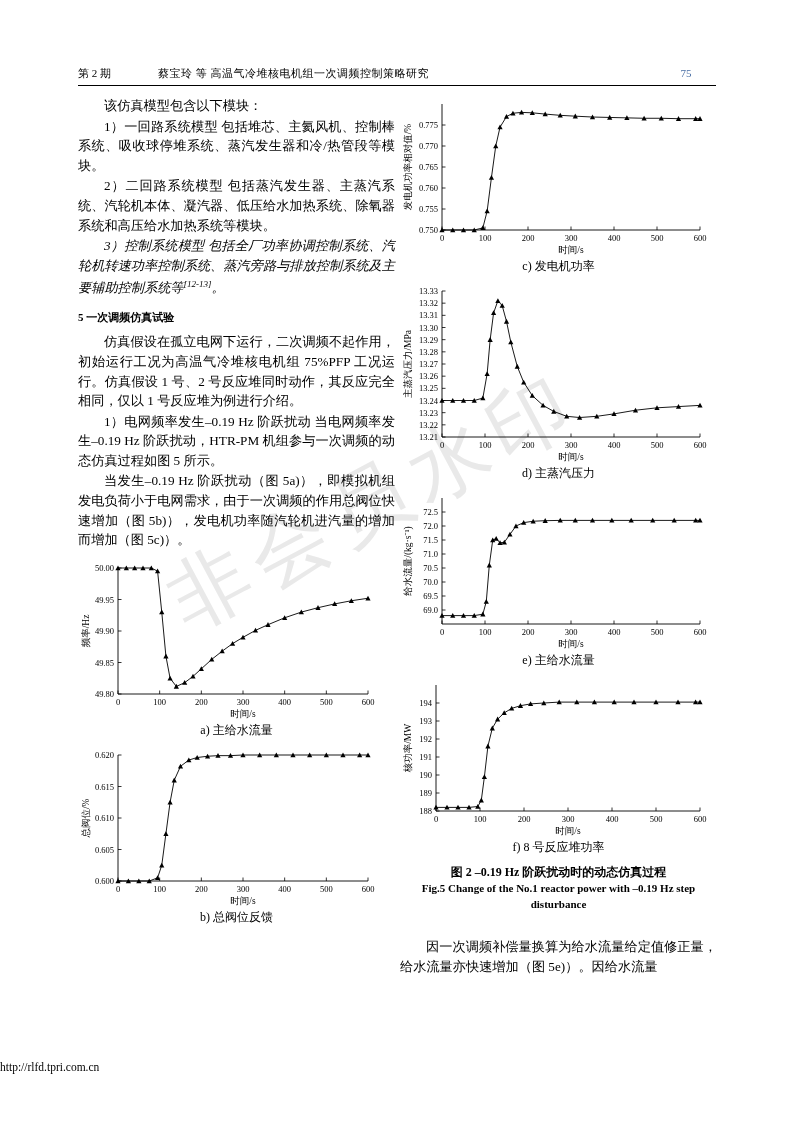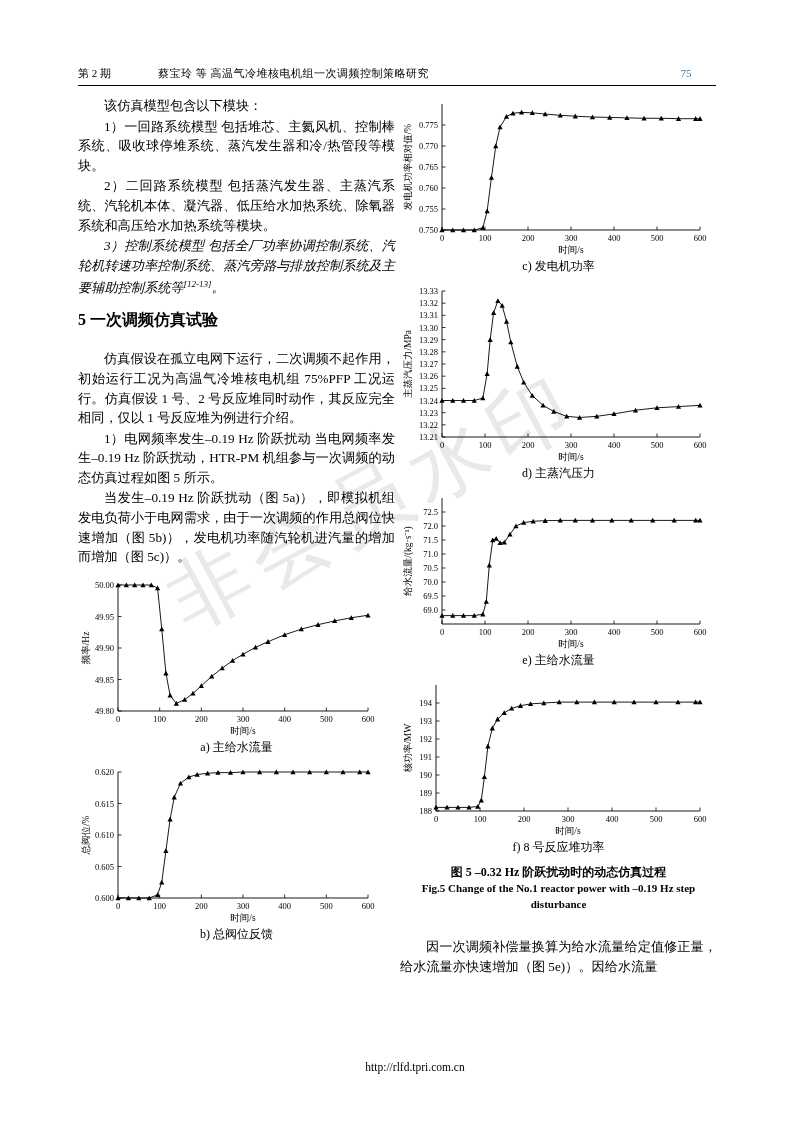--- a/index.html
+++ b/index.html
@@ -15,40 +15,39 @@
   }
   .header .left{width:80px;}
   .header .center{flex:1;text-align:left;letter-spacing:.5px;}
   .header .right{width:60px;text-align:center;color:#4a6fa5;}
   .hrule{position:absolute;top:85px;left:78px;right:78px;height:1px;background:#000;}
   .col{position:absolute;top:96px;width:317px;}
   .colL{left:78px;}
   .colR{left:400px;}
   p{margin:0 0 1px 0;font-size:13.2px;line-height:19.6px;text-align:justify;}
   p.ind{text-indent:26px;}
-  h2.sec{font-size:16px;font-weight:bold;margin:12px 0 18px 0;}
+  h2.sec{font-size:11px;font-weight:bold;margin:12px 0 7px 0;}
   .sup{font-size:9px;vertical-align:super;}
   .figcap{font-size:12px;text-align:center;margin-top:2px;}
   .figblock{margin-bottom:8px;}
   .chart-wrap{position:relative;}
   svg{display:block;}
   .watermark{
     position:absolute;left:150px;top:560px;width:520px;height:330px;
     pointer-events:none;
   }
   .watermark span{
     display:block;font-size:80px;color:#e9e9e9;
     font-family:"Liberation Serif",serif;
     transform:rotate(-28deg);transform-origin:left top;
     white-space:nowrap;letter-spacing:10px;
   }
   .footer{
-    position:absolute;bottom:50px;left:0;right:0;text-align:center;
+    position:absolute;bottom:50px;left:0;right:0;
     font-size:11.5px;
-    margin-left:36px;
   }
   .figtitle{font-size:12px;font-weight:bold;text-align:center;line-height:16px;}
   .figtitle .en{font-size:11px;}
 </style>
 </head>
 <body>
 
 <div class="page">
 
   <div class="header">
@@ -467,21 +466,21 @@
             <polygon points="295.59999999999997,22.499999999999794 292.99999999999994,27.309999999999796 298.2,27.309999999999796" fill="#000"></polygon>
             <polygon points="300,22.499999999999794 297.4,27.309999999999796 302.6,27.309999999999796" fill="#000"></polygon>
             <text x="168" y="157" text-anchor="middle" font-size="9.5" font-family="&quot;Liberation Serif&quot;,serif" fill="#000">时间/s</text>
             <text x="0" y="0" text-anchor="middle" font-size="9.5" font-family="&quot;Liberation Serif&quot;,serif" fill="#000" transform="translate(11,71) rotate(-90)">核功率/MW</text>
           </svg>
       </div>
       <div class="figcap">f) 8 号反应堆功率</div>
     </div>
 
     <div class="figtitle" style="margin-top:6px;">
-      <div>图 5  –0.32 Hz 阶跃扰动时的动态仿真过程</div>
+      <div>图 2  –0.19 Hz 阶跃扰动时的动态仿真过程</div>
       <div class="en">Fig.5 Change of the No.1 reactor power with –0.19 Hz step disturbance</div>
     </div>
 
     <p class="ind" style="margin-top:25px;">因一次调频补偿量换算为给水流量给定值修正量，给水流量亦快速增加（图 5e)）。因给水流量</p>
   </div>
 
   <div class="footer">http://rlfd.tpri.com.cn</div>
 </div>
 
 </body></html>

